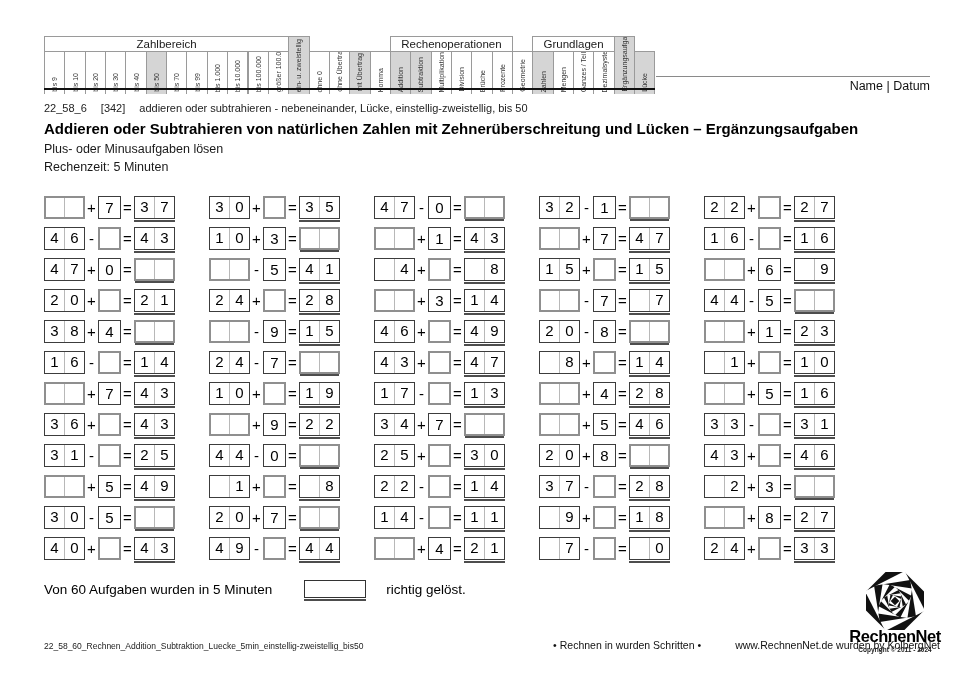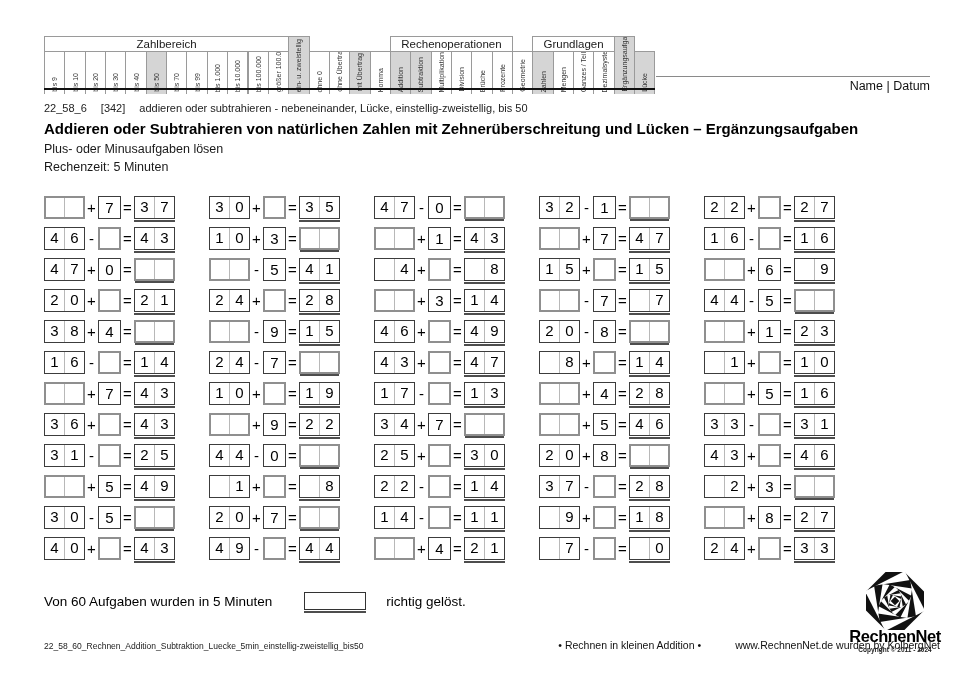--- a/index.html
+++ b/index.html
@@ -39,21 +39,21 @@
   .box1{width:23px;border:1px solid #3c3c3c;align-items:center;justify-content:center;}
   .box2.empty,.box1.empty{border:2px solid #8f8f8f;}
   .cell{flex:1;text-align:center;font-size:15px;line-height:20px;align-self:center;color:#000;}
   .cell + .cell{border-left:1px solid #b8b8b8;align-self:stretch;display:flex;align-items:center;justify-content:center;}
   .box1,.op{font-size:15px;color:#000;}
   .op{width:13px;text-align:center;flex:0 0 auto;}
   .ans{position:relative;}
   .ans::after{content:'';position:absolute;left:-1px;right:-1px;bottom:-4px;height:2px;background:#4d4d4d;}
 
   
-  .result{position:absolute;left:44px;top:592px;display:flex;align-items:center;font-size:13.5px;color:#000;}
+  .result{position:absolute;left:44px;top:580px;display:flex;align-items:center;font-size:13.5px;color:#000;}
   .result-box{box-sizing:border-box;width:62px;height:18px;border:1.5px solid #333;margin-left:32px;
               position:relative;background:#fff;}
   .result-box::after{content:'';position:absolute;left:-1px;right:-1px;bottom:-4px;height:2px;background:#4d4d4d;}
   .result-suffix{margin-left:20px;}
 
   
   .footer-left{position:absolute;left:44px;top:641px;font-size:8.5px;color:#222;}
   .footer-right{position:absolute;right:23px;top:639px;font-size:10.5px;color:#111;display:flex;gap:34px;}
 
   
@@ -963,21 +963,21 @@
 
   <div class="result">
     <span>Von 60 Aufgaben wurden in 5 Minuten</span>
     <span class="result-box"></span>
     <span class="result-suffix">richtig gelöst.</span>
   </div>
 
   <div class="footer-left">22_58_60_Rechnen_Addition_Subtraktion_Luecke_5min_einstellig-zweistellig_bis50</div>
 
   <div class="footer-right">
-    <span>•  Rechnen in kleinen Addition  •</span>
+    <span>•  Rechnen in wurden Schritten  •</span>
     <span>www.RechnenNet.de wurden by KolbergNet</span>
   </div>
 
   <div class="logo">
     <svg width="58" height="58" viewBox="-32 -32 64 64">
       <g>
         <rect x="-30" y="-30" width="60" height="60" fill="#111" transform="rotate(45)"></rect>
         <rect x="-24.6" y="-24.6" width="49.2" height="49.2" fill="#fff" transform="rotate(63)"></rect>
         <rect x="-20.2" y="-20.2" width="40.4" height="40.4" fill="#111" transform="rotate(81)"></rect>
         <rect x="-16.5" y="-16.5" width="33" height="33" fill="#fff" transform="rotate(99)"></rect>

